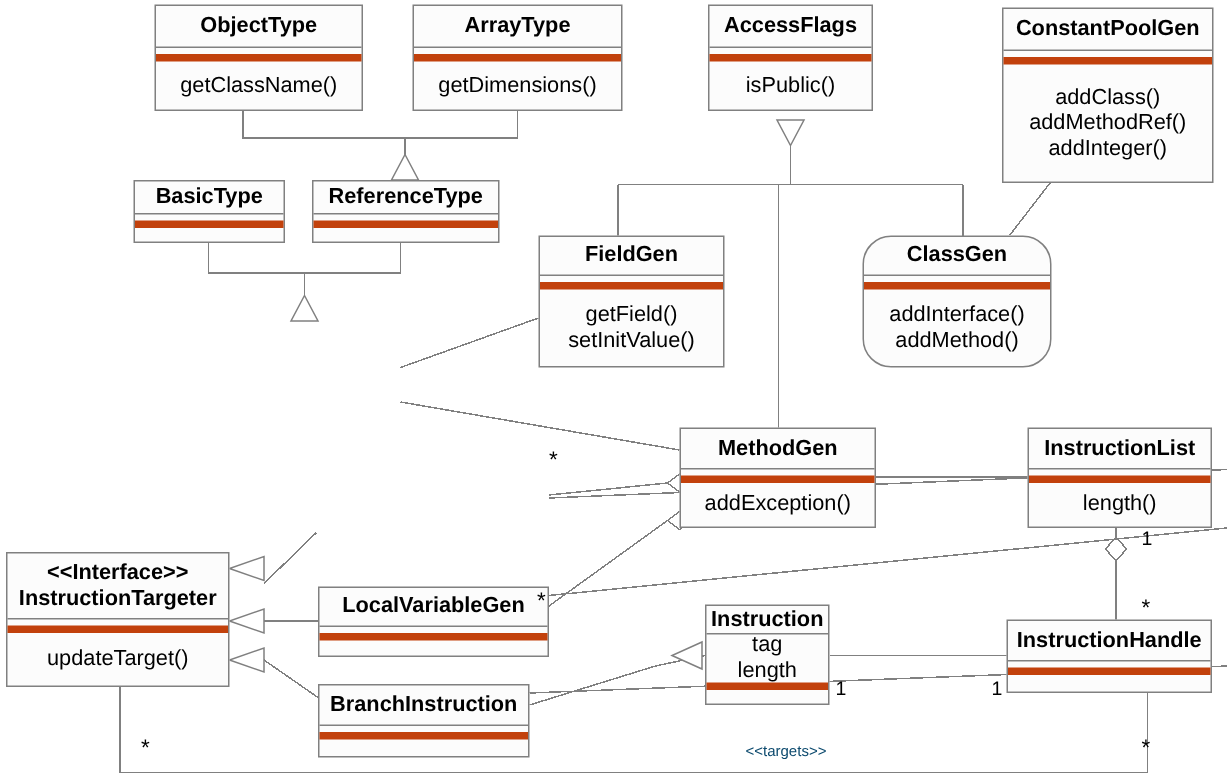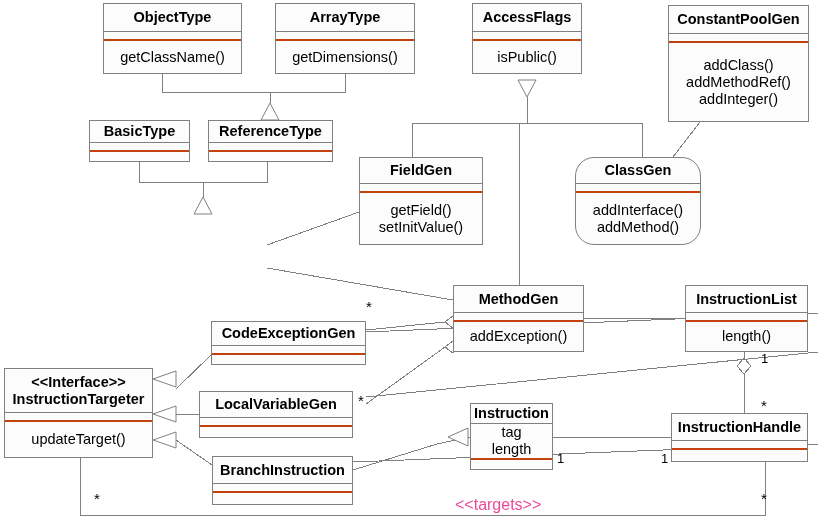--- a/index.html
+++ b/index.html
@@ -39,21 +39,21 @@
     flex-direction: column;
     justify-content: center;
     align-items: center;
     padding: 0 4px;
   }
   .c-name {
     border-bottom: 1px solid #808080;
     font-weight: bold;
   }
   .c-attrs {
-    border-bottom: 2px solid #c2410c;
+    border-bottom: 5px solid #c2410c;
   }
   .c-name .line {
     font-size: 14.5px;
     color: #000000;
     line-height: 17px;
     white-space: nowrap;
   }
   .c-attrs .line, .c-ops .line {
     font-size: 14.5px;
     color: #000000;
@@ -69,24 +69,25 @@
     color: #000000;
     z-index: 6;
     white-space: nowrap;
   }
   .mult.star {
     font-size: 15px;
     line-height: 10px;
   }
   .edgelabel {
     position: absolute;
-    font-size: 16px;
-    color: #ec4899;
+    font-size: 10px;
+    color: #0c4a6e;
     z-index: 6;
     white-space: nowrap;
+    margin-left: 42px;
   }
 </style>
 </head>
 <body>
 
 <div id="canvas">
 
   <svg id="edge-layer" width="818" height="522" viewBox="0 0 818 522">
     <g stroke="#808080" stroke-width="1" fill="none" shape-rendering="crispEdges">
 
@@ -243,40 +244,33 @@
   <div class="umlbox" style="left:685px; top:285px; width:123px; height:67px;">
     <div class="compartment c-name" style="height:27px;">
       <div class="line">InstructionList</div>
     </div>
     <div class="compartment c-attrs empty" style="height:9px;"></div>
     <div class="compartment c-ops" style="flex:1;">
       <div class="line">length()</div>
     </div>
   </div>
 
-  <div class="umlbox" style="left:211px; top:321px; width:155px; height:44px;">
-    <div class="compartment c-name" style="height:25px;">
-      <div class="line">CodeExceptionGen</div>
-    </div>
-    <div class="compartment c-attrs empty" style="height:8px;"></div>
-    <div class="compartment c-ops empty" style="flex:1;"></div>
-  </div>
 
   <div class="umlbox" style="left:4px; top:368px; width:149px; height:90px;">
     <div class="compartment c-name" style="height:44px;">
       <div class="line">&lt;&lt;Interface&gt;&gt;</div>
       <div class="line">InstructionTargeter</div>
     </div>
     <div class="compartment c-attrs empty" style="height:9px;"></div>
     <div class="compartment c-ops" style="flex:1;">
       <div class="line">updateTarget()</div>
     </div>
   </div>
 
-  <div class="umlbox" style="left:199px; top:391px; width:154px; height:47px;">
+  <div class="umlbox" style="left:212px; top:391px; width:154px; height:47px;">
     <div class="compartment c-name" style="height:26px;">
       <div class="line">LocalVariableGen</div>
     </div>
     <div class="compartment c-attrs empty" style="height:8px;"></div>
     <div class="compartment c-ops empty" style="flex:1;"></div>
   </div>
 
   <div class="umlbox" style="left:470px; top:403px; width:83px; height:67px;">
     <div class="compartment c-name" style="height:21px;text-align:center;">
       <div class="line">Instruction</div>

